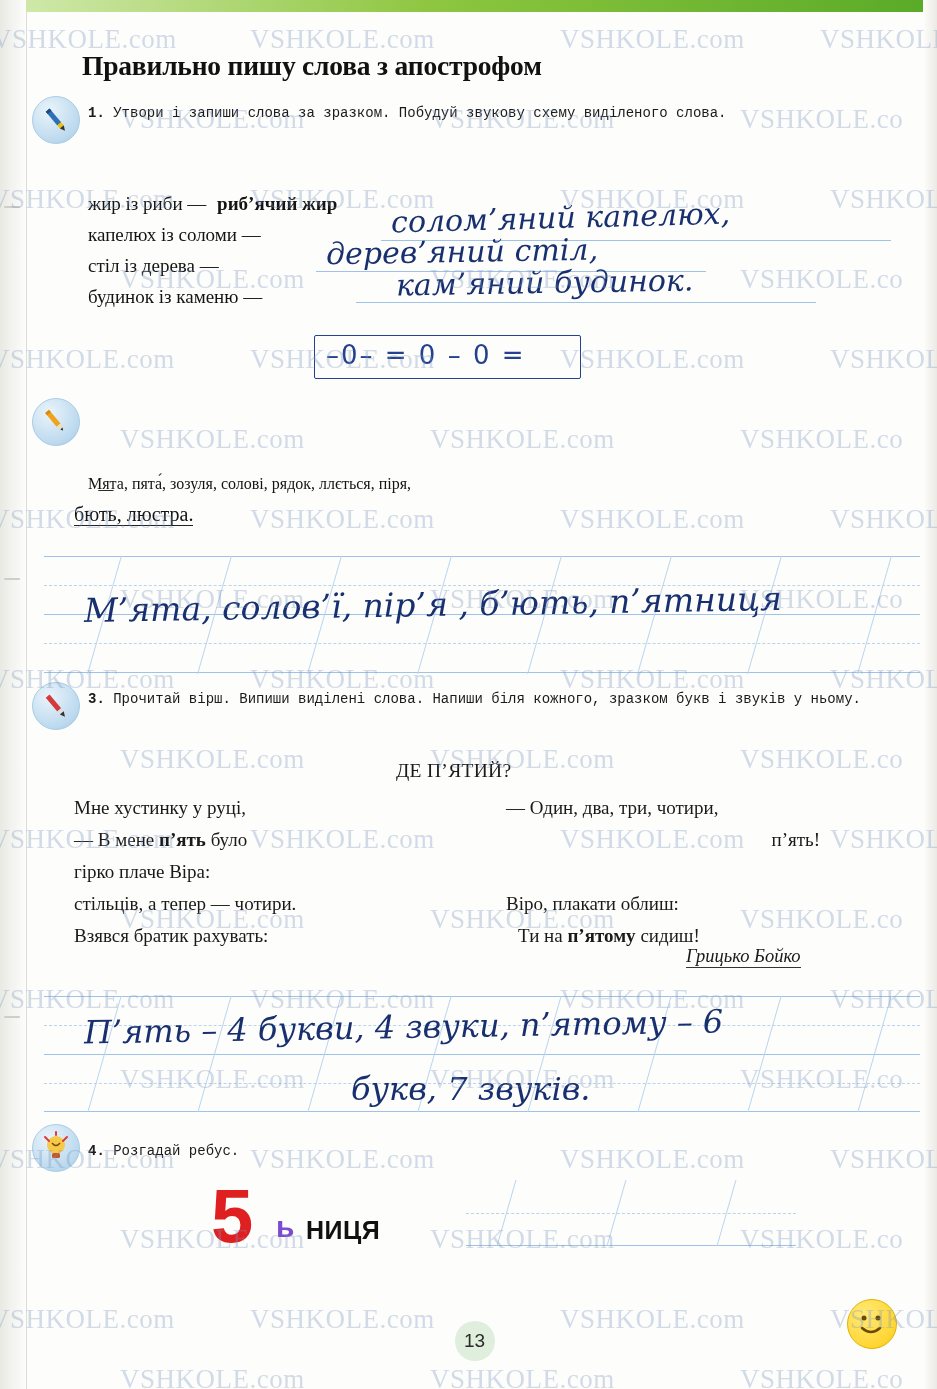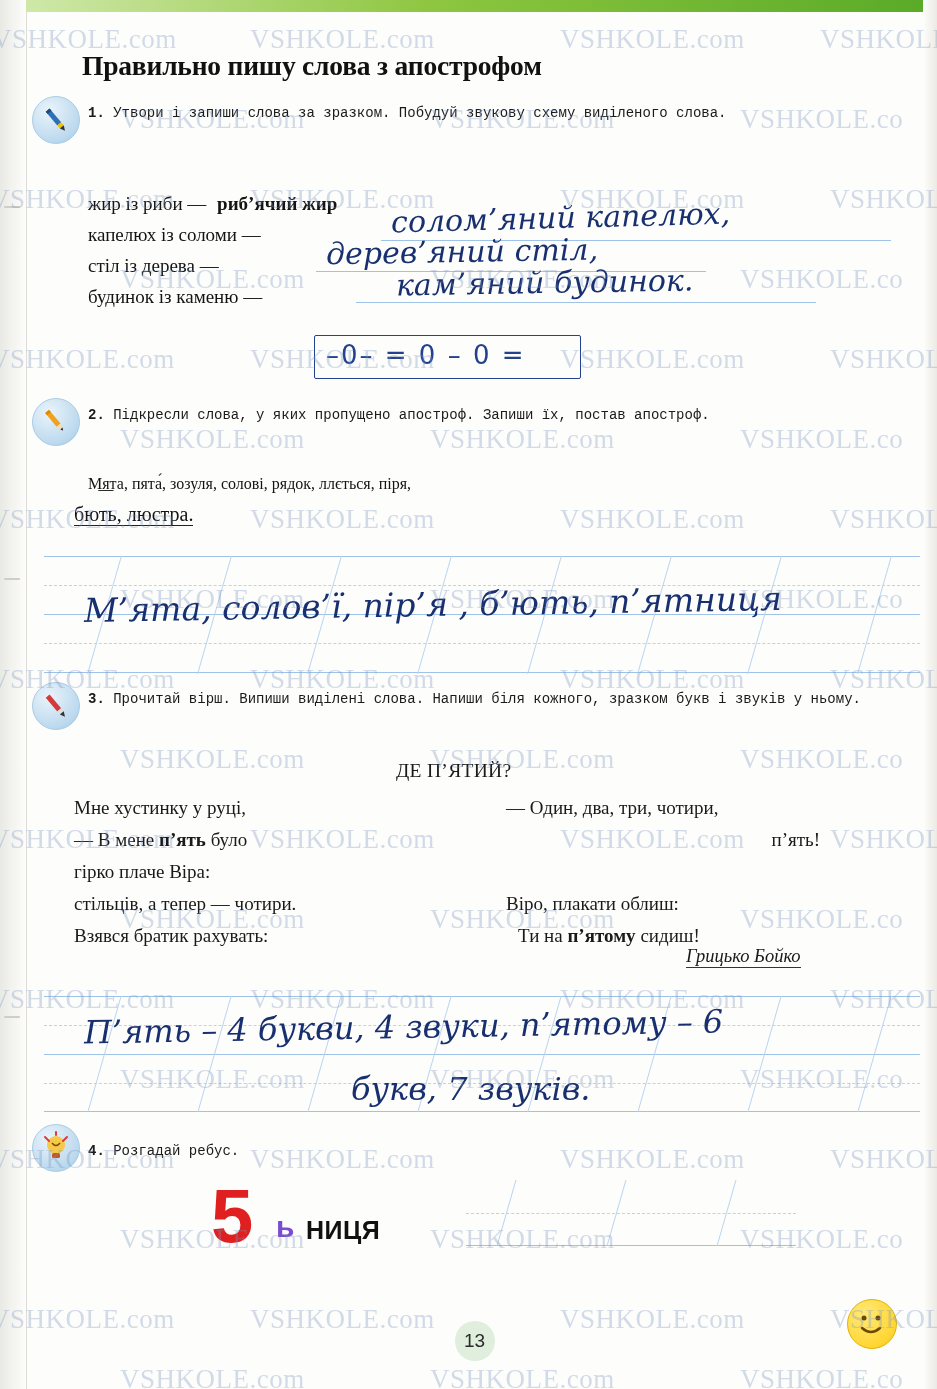--- a/index.html
+++ b/index.html
@@ -306,24 +306,20 @@
 
     <div class="badge" style="left:6px; top:398px">
       <svg width="34" height="34" viewBox="0 0 34 34">
         <g transform="rotate(-40 17 17)">
           <rect x="14.5" y="4" width="5" height="17" fill="#f0a21c"></rect>
           <polygon points="14.5,21 19.5,21 17,28" fill="#f3dcb0"></polygon>
           <polygon points="15.6,25.5 18.4,25.5 17,28" fill="#222"></polygon>
           <rect x="14.5" y="3" width="5" height="3" fill="#d98a08"></rect>
         </g>
       </svg>
-    </div>
-    <div class="task" style="left:62px; top:404px; width:810px">
-      <b>2.</b>
-      <span>Підкресли слова, у яких пропущено апостроф. Запиши їх, постав апостроф.</span>
     </div>
 
     <div class="serif" style="left:62px; top:468px; font-size:16px">М̲я̲та,  пята́,  зозуля,  солові,  рядок,  ллється,  піря,</div>
     <div class="serif" style="left:48px; top:499px; font-size:20px">
       <span class="u-line">бють,  люстра.</span>
     </div>
 
     <div class="ruled" style="left:18px; top:556px; width:876px; height:118px">
       <div class="l" style="top:0px"></div>
       <div class="dash" style="top:29px"></div>

